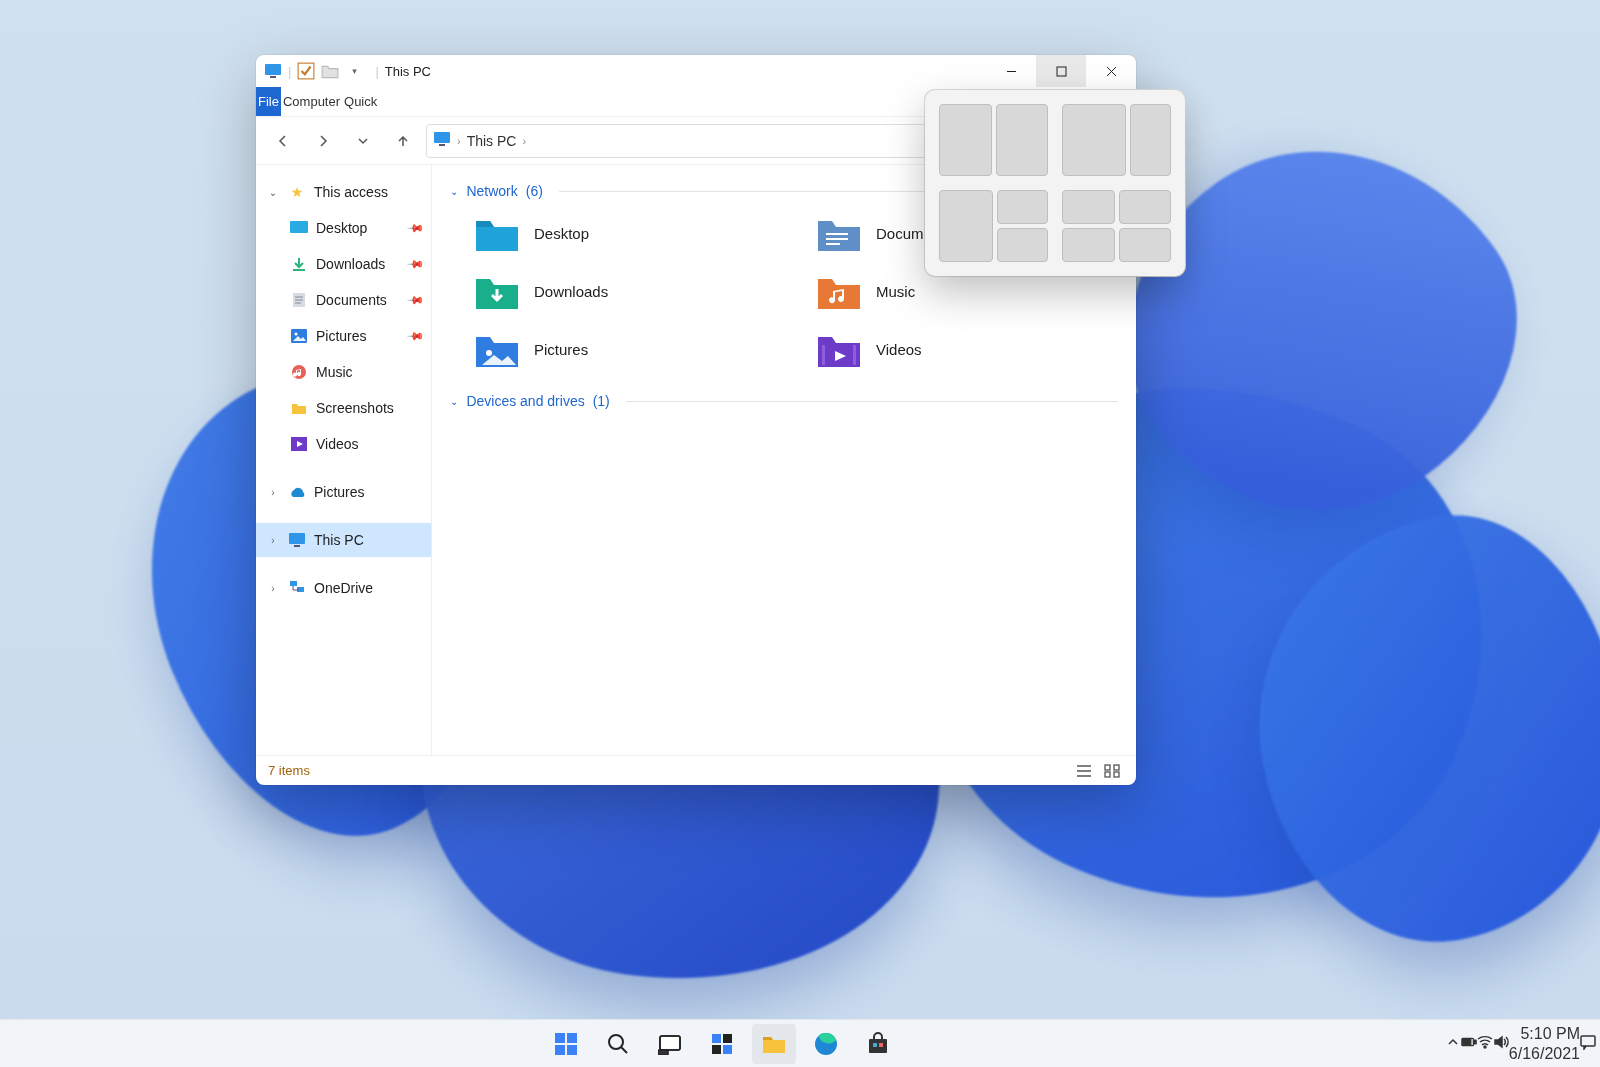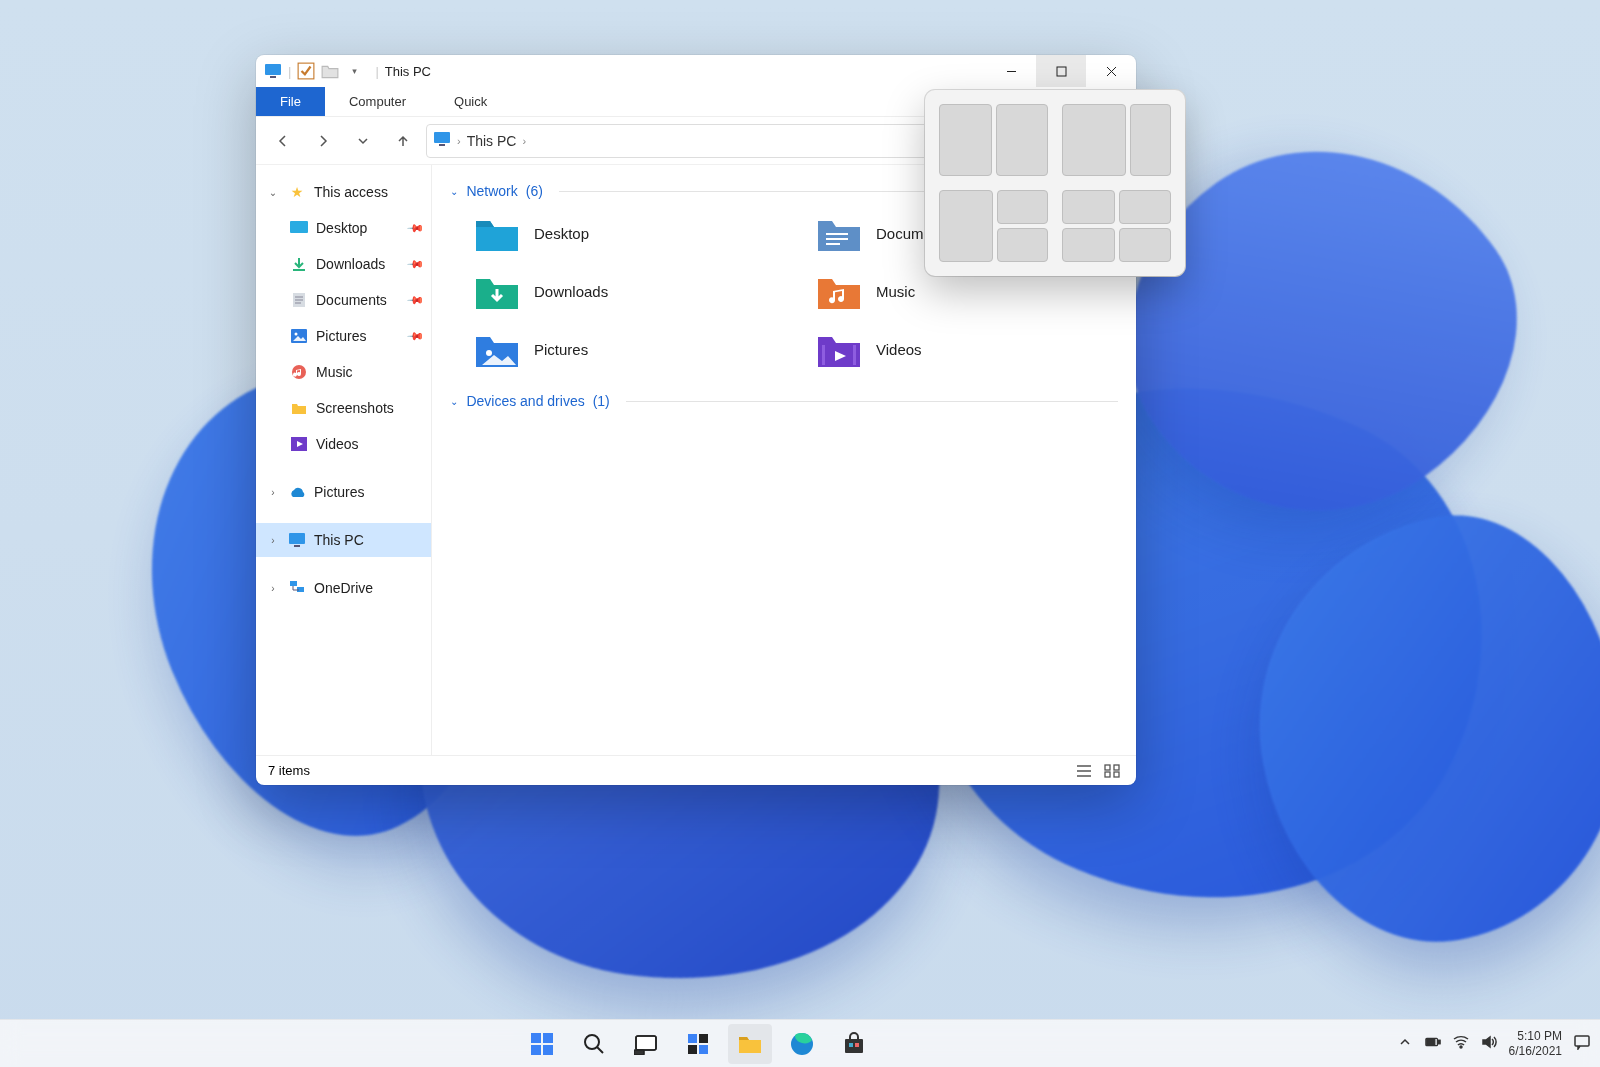--- a/index.html
+++ b/index.html
@@ -41,21 +41,21 @@
   .qat-icon { width:18px; height:16px; display:flex; align-items:center; justify-content:center; }
   .title-sep { color:#ccc; margin:0 6px; }
   .win-controls { margin-left:auto; display:flex; }
   .win-btn { width:50px; height:32px; display:flex; align-items:center; justify-content:center; }
   .win-btn.hov { background:#e9e9e9; }
   .win-btn svg { width:11px; height:11px; stroke:#222; stroke-width:1; fill:none; }
   .ribbon {
     height:30px; display:flex; align-items:stretch; font-size:13px;
     border-bottom:1px solid #eee;
   }
-  .ribbon .tab { padding:0 24px; display:flex; align-items:center; color:#333; }
+  .ribbon .tab { padding:0 2px; display:flex; align-items:center; color:#333; }
   .ribbon .tab.file { background:#1e66d0; color:#fff; }
   .navrow {
     height:48px; display:flex; align-items:center; gap:6px;
     padding:0 10px; border-bottom:1px solid #f0f0f0;
   }
   .nav-btn { width:34px; height:34px; display:flex; align-items:center; justify-content:center; border-radius:4px; }
   .nav-btn svg { stroke:#555; fill:none; stroke-width:1.5; width:14px; height:14px; }
   .addrbar {
     flex:1; height:34px; border:1px solid #ddd; border-radius:4px;
     display:flex; align-items:center; padding:0 6px; gap:6px; color:#333; font-size:14px;
@@ -100,21 +100,21 @@
   .folder-ico { width:46px; height:40px; border-radius:4px; }
   .drive-card { display:flex; gap:12px; padding:10px 0 10px 24px; align-items:flex-start; }
   .drive-ico { width:46px; height:42px; }
   .drive-info { display:flex; flex-direction:column; gap:4px; }
   .drive-name { font-size:14px; color:#222; }
   .drive-bar { width:190px; height:14px; background:#e5e5e5; position:relative; }
   .drive-bar .fill { position:absolute; left:0; top:0; bottom:0; background:#2f95e8; }
   .drive-free { font-size:13px; color:#777; }
   .statusbar {
     height:30px; border-top:1px solid #eee; display:flex; align-items:center;
-    padding:0 12px; font-size:13px; color:#000000;
+    padding:0 12px; font-size:13px; color:#a16207;
   }
   .statusbar .spacer { flex:1; }
   .view-btn { width:24px; height:22px; display:flex; align-items:center; justify-content:center; margin-left:4px; }
   
   .snap-flyout {
     position:absolute;
     left:925px; top:90px;
     width:260px; background:#f3f3f3;
     border-radius:10px; padding:14px;
     box-shadow:0 16px 40px rgba(0,0,0,0.25), 0 0 0 1px #ddd;
@@ -127,21 +127,21 @@
   .taskbar {
     position:absolute; left:0; right:0; bottom:0; height:48px;
     background:rgba(243,245,249,0.95);
     backdrop-filter: blur(10px);
     border-top:1px solid rgba(0,0,0,0.06);
     display:flex; align-items:center;
   }
   .task-center { flex:1; display:flex; justify-content:center; gap:8px; }
   .task-btn { width:44px; height:40px; display:flex; align-items:center; justify-content:center; border-radius:4px; }
   .task-btn.active { background:rgba(0,0,0,0.06); }
-  .tray { display:flex; align-items:center; gap:12px; padding-right:10px; font-size:12px; color:#333; }
+  .tray { display:flex; align-items:center; gap:0; padding-right:4px; font-size:16px; color:#333; }
   .tray .clock { text-align:right; line-height:1.2; }
   .tray svg { width:16px; height:16px; stroke:#333; fill:none; stroke-width:1.5; }
   
   .star { color:#f9c23c; }
 </style>
 </head>
 <body>
 
 <div class="bloom">
   <div class="petal" style="left:160px; top:380px; width:320px; height:460px; transform:rotate(-22deg);"></div>

